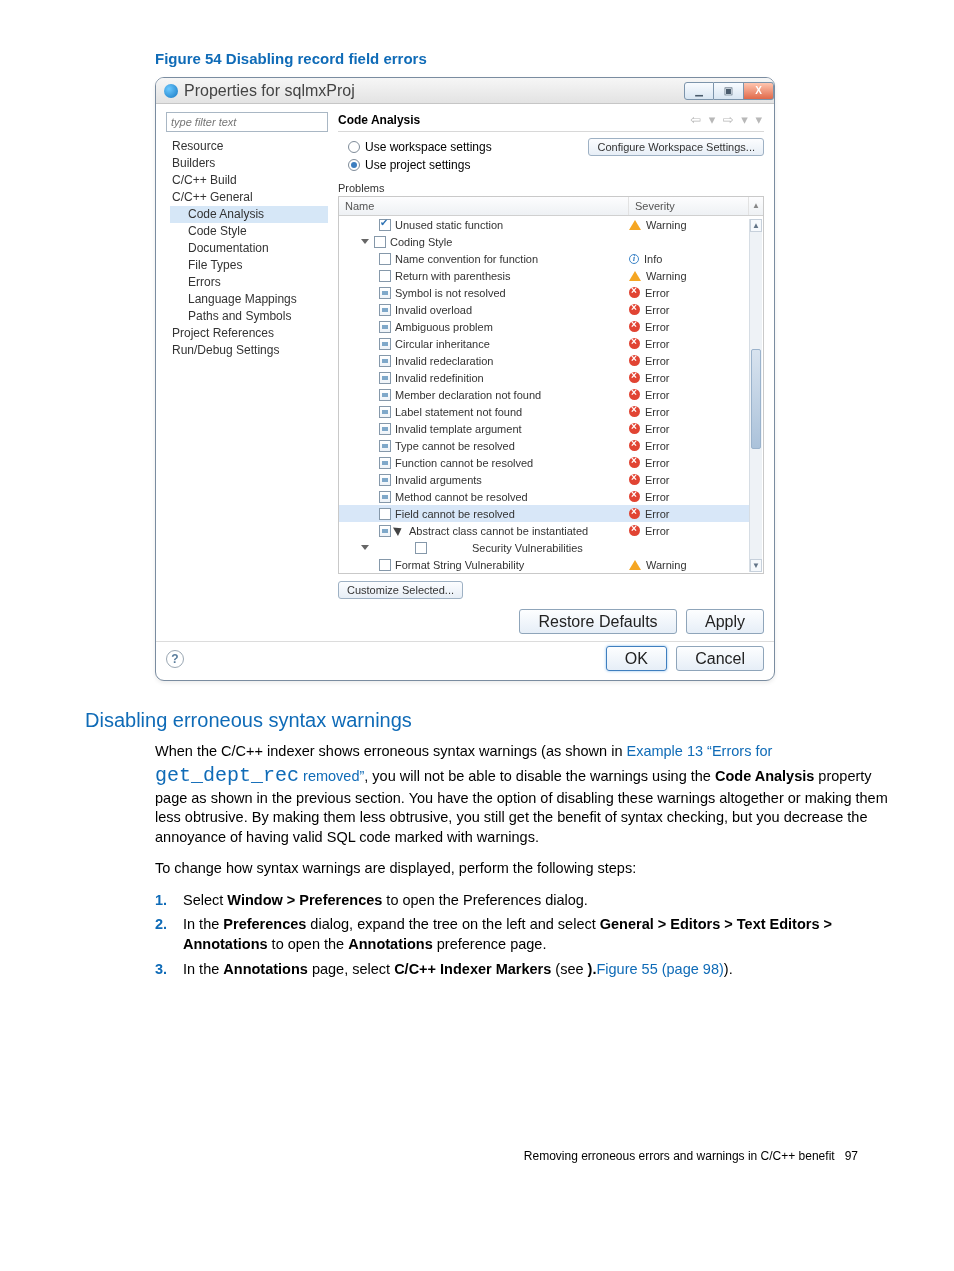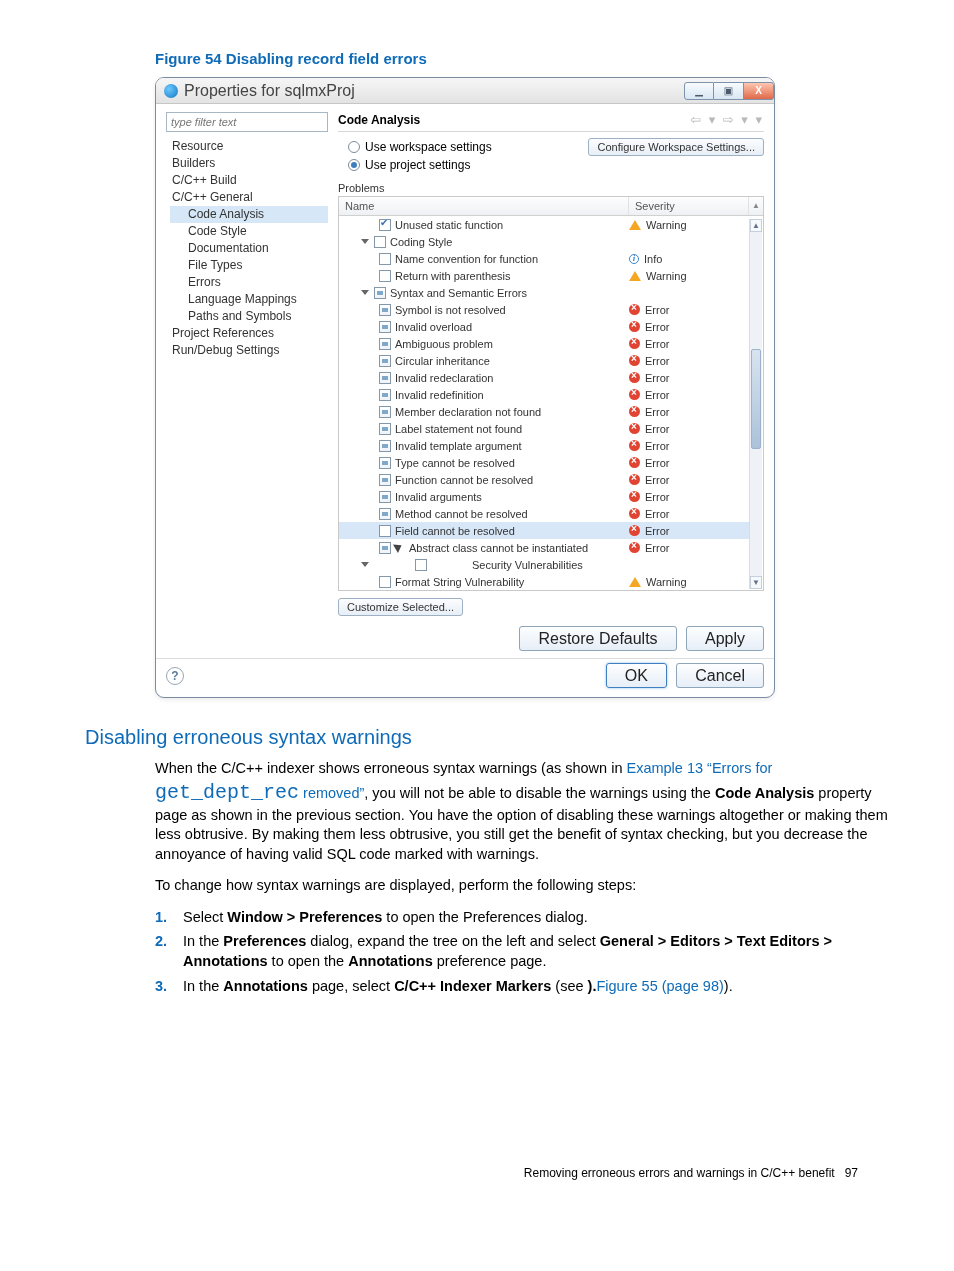--- a/index.html
+++ b/index.html
@@ -286,28 +286,20 @@
               </div>
               <div class="trow">
                 <div class="pad-name" style="padding-left: 40px;">
                   <span class="chk off"></span>
                   <span>Return with parenthesis</span>
                 </div>
                 <div class="sev">
                   <span class="ic-warn"></span>
                   <span>Warning</span>
                 </div>
-              </div>
-              <div class="trow">
-                <div class="pad-name" style="padding-left: 22px;">
-                  <span class="tri"></span>
-                  <span class="chk half"></span>
-                  <span>Syntax and Semantic Errors</span>
-                </div>
-                <div class="sev"></div>
               </div>
               <div class="trow">
                 <div class="pad-name" style="padding-left: 40px;">
                   <span class="chk half"></span>
                   <span>Symbol is not resolved</span>
                 </div>
                 <div class="sev">
                   <span class="ic-err"></span>
                   <span>Error</span>
                 </div>

